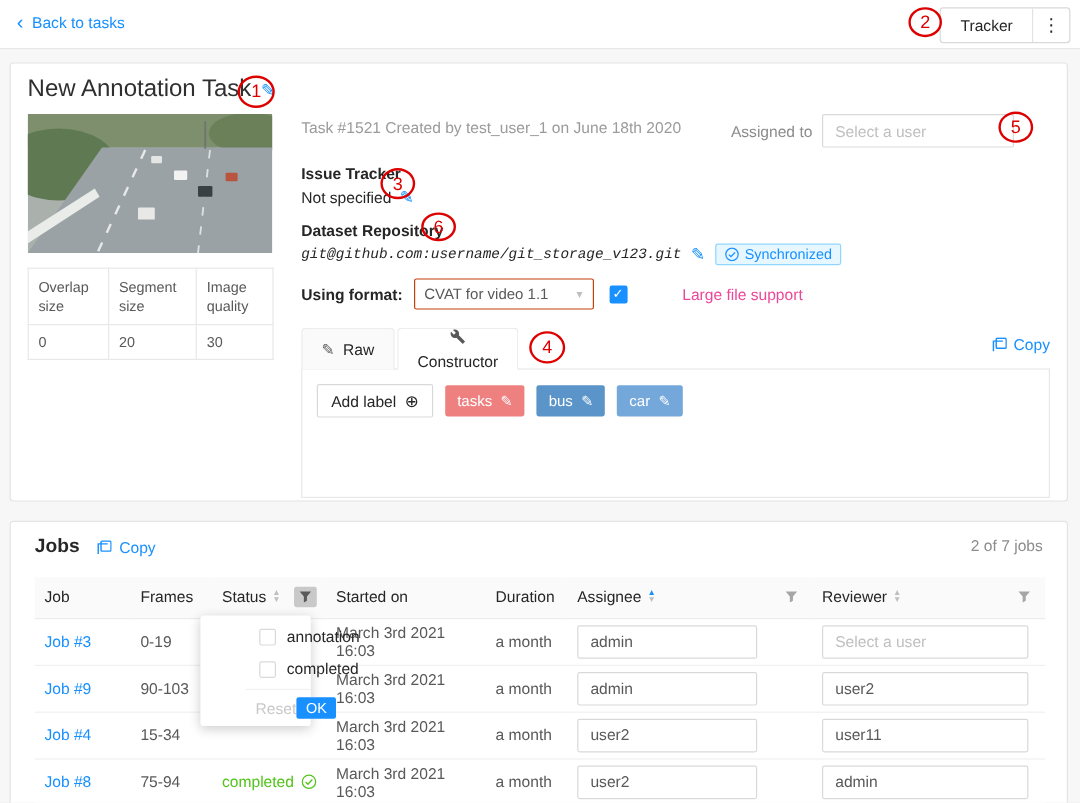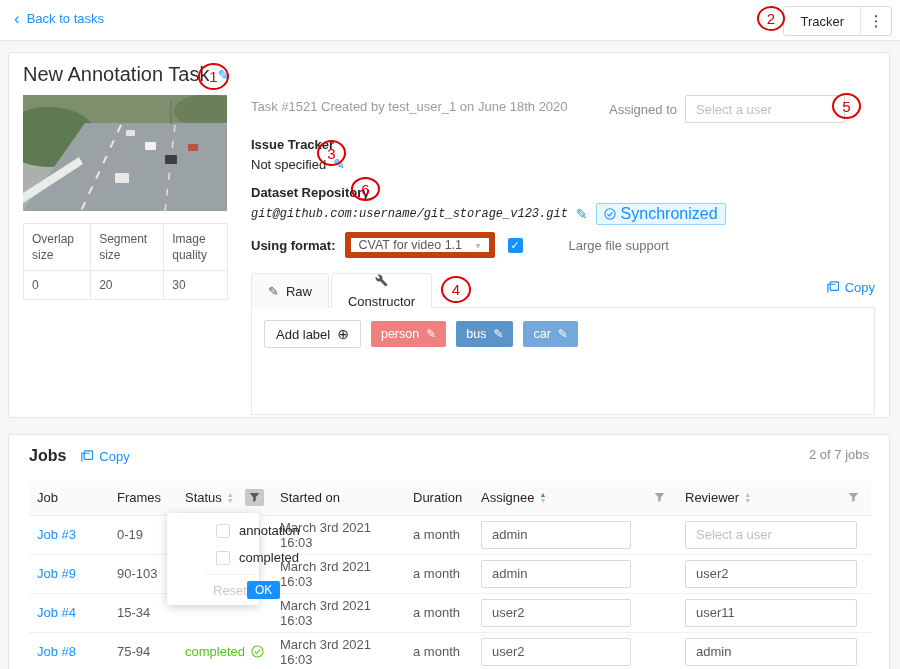--- a/index.html
+++ b/index.html
@@ -38,28 +38,28 @@
   .ant-input { height:28px; border:1px solid #d9d9d9; border-radius:2px; padding:0 10px; font-size:13px; color:#595959; outline:none; background:#fff; }
   .ant-input::placeholder { color:#bfbfbf; }
   .assigned .ant-input { width:160px; }
 
   .sec-h { position:absolute; left:0; font-size:13px; font-weight:bold; color:#262626; }
   .issue-h { top:84px; }
   .issue-val { position:absolute; top:103px; left:0; display:flex; align-items:center; gap:7px; font-size:13px; color:#262626; }
   .repo-h { top:132px; }
   .repo-row { position:absolute; top:150px; left:0; display:flex; align-items:center; gap:8px; }
   .repo-url { font-family:"Liberation Mono", monospace; font-style:italic; font-size:12px; color:#262626; }
-  .tag-sync { display:inline-flex; align-items:center; gap:5px; background:#e6f7ff; border:1px solid #91d5ff; color:#1890ff; font-size:16px; padding:1px 7px; border-radius:2px; }
+  .tag-sync { display:inline-flex; align-items:center; gap:5px; background:#e6f7ff; border:1px solid #91d5ff; color:#1890ff; font-size:12px; padding:1px 7px; border-radius:2px; }
 
   .format-row { position:absolute; top:179px; left:0; display:flex; align-items:center; gap:9px; }
   .format-label { font-size:13px; font-weight:bold; color:#262626; }
-  .select-box { width:150px; height:26px; border:6px solid #c2410c; border-radius:2px; display:flex; align-items:center; justify-content:space-between; padding:0 8px; font-size:12.5px; color:#595959; background:#fff; cursor:pointer; }
+  .select-box { width:150px; height:26px; border:1px solid #c2410c; border-radius:2px; display:flex; align-items:center; justify-content:space-between; padding:0 8px; font-size:12.5px; color:#595959; background:#fff; cursor:pointer; }
   .select-caret { color:#bfbfbf; font-size:10px; }
   .cb-checked { width:15px; height:15px; background:#1890ff; border-radius:2px; color:#fff; font-size:11px; line-height:15px; text-align:center; margin-left:4px; cursor:pointer; }
-  .cb-label { font-size:13px; color:#737373;padding-left:37px; }
+  .cb-label { font-size:13px; color:#ec4899;padding-left:37px; }
 
   .tabs-row { position:absolute; top:219px; left:0; right:0; height:36px; display:flex; align-items:flex-end; z-index:2; }
   .tab { height:35px; display:flex; align-items:center; gap:7px; padding:0 16px; border:1px solid #e8e8e8; border-bottom:none; border-radius:4px 4px 0 0; background:#fafafa; font-size:13px; color:#262626; margin-right:2px; position:relative; cursor:pointer; }
   .tab.active { background:#fff;flex-direction:column; }
   .tab.active::after { content:""; position:absolute; left:0; right:0; bottom:-1px; height:2px; background:#fff; }
   .tab-icon { color:#595959; font-size:13px; display:flex; align-items:center; }
   .copy-link { position:absolute; right:0; top:8px; display:flex; align-items:center; gap:6px; color:#1890ff; font-size:13px; cursor:pointer; }
 
   .label-panel { position:absolute; top:254px; left:0; right:0; height:108px; border:1px solid #e8e8e8; background:#fff; }
   .labels-row { position:absolute; top:12px; left:12px; display:flex; align-items:center; gap:10px; }
@@ -221,21 +221,21 @@
         </div>
       </div>
 
       <div class="label-panel">
         <div class="labels-row">
           <button class="add-label-btn">
             <span>Add label</span>
             <span class="plus-circle">⊕</span>
           </button>
           <span class="tag-label" style="background: rgb(239, 128, 128);">
-            <span>person</span>
+            <span>tasks</span>
             <span class="pencil">✎</span>
           </span>
           <span class="tag-label" style="background: rgb(91, 148, 200);">
             <span>bus</span>
             <span class="pencil">✎</span>
           </span>
           <span class="tag-label" style="background: rgb(116, 168, 218);">
             <span>car</span>
             <span class="pencil">✎</span>
           </span>

